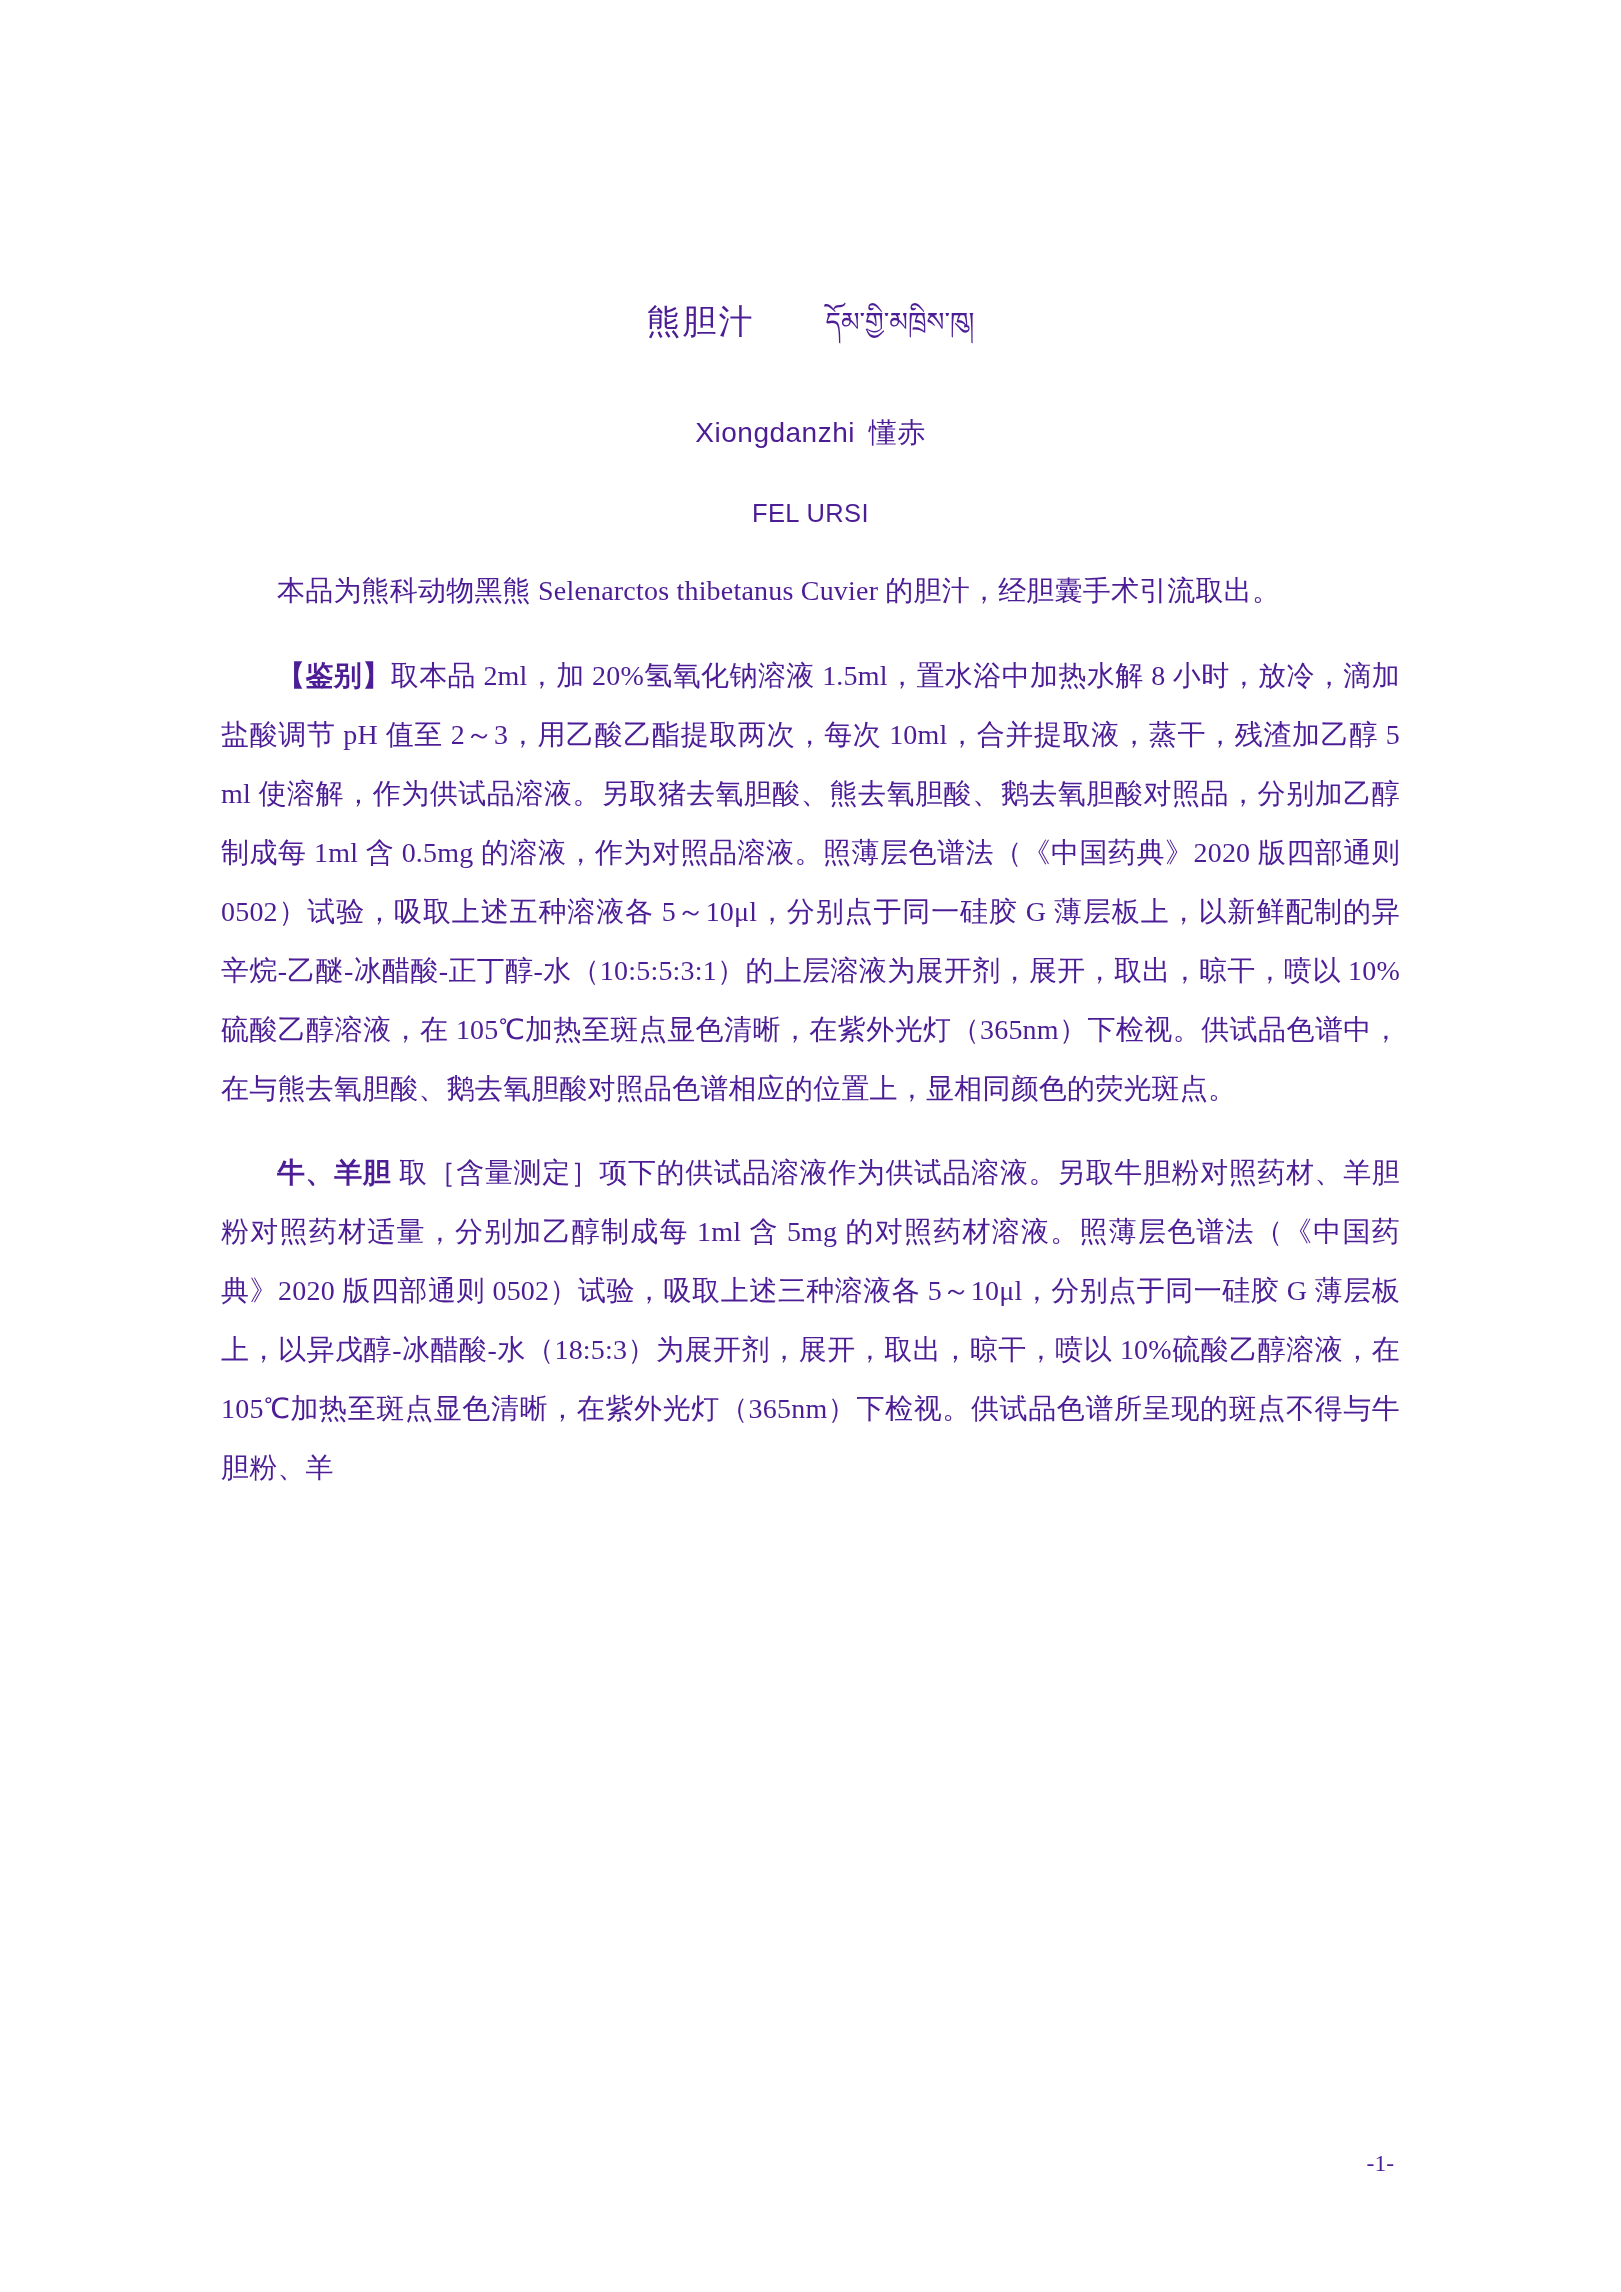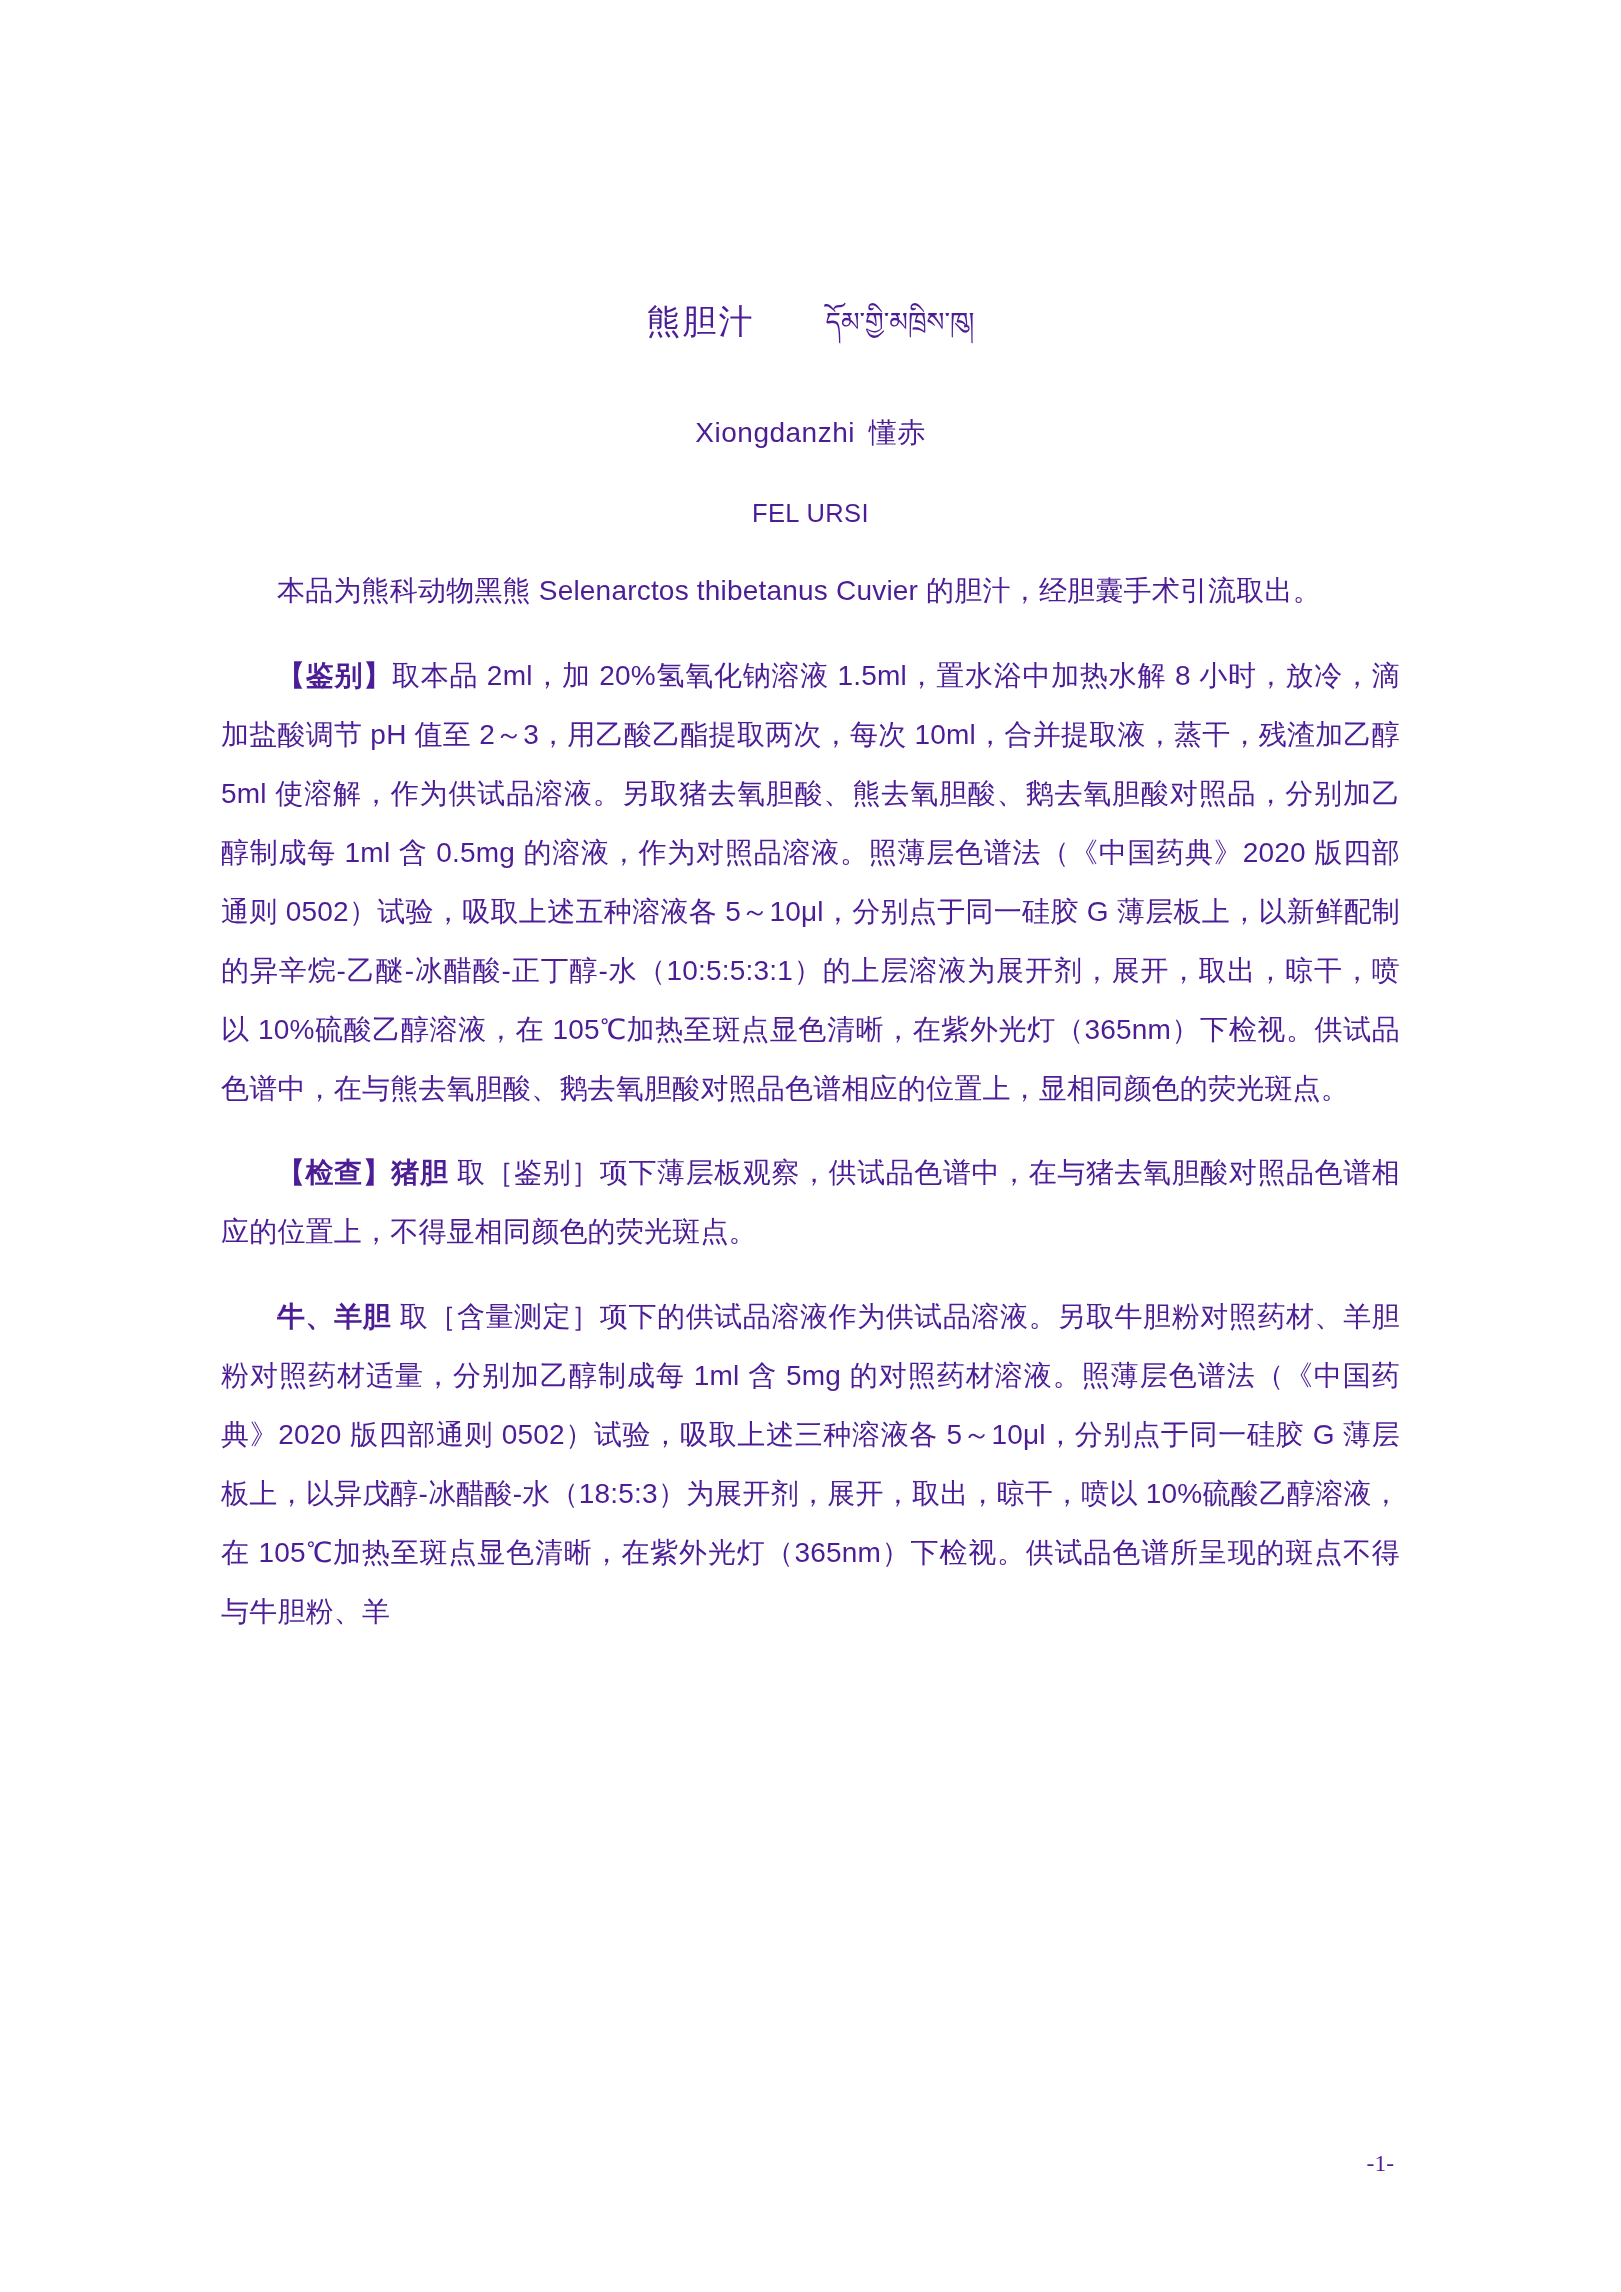--- a/index.html
+++ b/index.html
@@ -66,21 +66,21 @@
   .body {
     margin-top: 33px;
   }
   p.para {
     margin: 0 0 3.9px 0;
     font-size: 28px;
     line-height: 59px;
     text-align: justify;
     text-justify: inter-ideograph;
     text-indent: 2em;
-    font-family: Liberation Sans, sans-serif;
+    font-family: Liberation Serif, serif;
     letter-spacing: 0.2px;
     word-break: break-all;
   }
   p.para.spaced {
     margin-top: 25.5px;
   }
   .lead {
     font-weight: bold;
   }
   .sub-lead {
@@ -112,21 +112,20 @@
 
   <div class="latin-row">FEL URSI</div>
 
   <div class="body">
 
     <p class="para">本品为熊科动物黑熊 Selenarctos thibetanus Cuvier 的胆汁，经胆囊手术引流取出。</p>
 
 
     <p class="para spaced"><span class="lead">【鉴别】</span><span>取本品 2ml，加 20%氢氧化钠溶液 1.5ml，置水浴中加热水解 8 小时，放冷，滴加盐酸调节 pH 值至 2～3，用乙酸乙酯提取两次，每次 10ml，合并提取液，蒸干，残渣加乙醇 5ml 使溶解，作为供试品溶液。另取猪去氧胆酸、熊去氧胆酸、鹅去氧胆酸对照品，分别加乙醇制成每 1ml 含 0.5mg 的溶液，作为对照品溶液。照薄层色谱法（《中国药典》2020 版四部通则 0502）试验，吸取上述五种溶液各 5～10μl，分别点于同一硅胶 G 薄层板上，以新鲜配制的异辛烷-乙醚-冰醋酸-正丁醇-水（10:5:5:3:1）的上层溶液为展开剂，展开，取出，晾干，喷以 10%硫酸乙醇溶液，在 105℃加热至斑点显色清晰，在紫外光灯（365nm）下检视。供试品色谱中，在与熊去氧胆酸、鹅去氧胆酸对照品色谱相应的位置上，显相同颜色的荧光斑点。</span></p>
 
-    <p class="para spaced"><span class="lead">【检查】</span><span class="sub-lead">猪胆</span>&nbsp;<span>取［鉴别］项下薄层板观察，供试品色谱中，在与猪去氧胆酸对照品色谱相应的位置上，不得显相同颜色的荧光斑点。</span></p>
 
     <p class="para spaced"><span class="sub-lead">牛、羊胆</span>&nbsp;<span>取［含量测定］项下的供试品溶液作为供试品溶液。另取牛胆粉对照药材、羊胆粉对照药材适量，分别加乙醇制成每 1ml 含 5mg 的对照药材溶液。照薄层色谱法（《中国药典》2020 版四部通则 0502）试验，吸取上述三种溶液各 5～10μl，分别点于同一硅胶 G 薄层板上，以异戊醇-冰醋酸-水（18:5:3）为展开剂，展开，取出，晾干，喷以 10%硫酸乙醇溶液，在 105℃加热至斑点显色清晰，在紫外光灯（365nm）下检视。供试品色谱所呈现的斑点不得与牛胆粉、羊</span></p>
 
   </div>
 
   <div class="page-number">-1-</div>
 
 </div>
 
 

